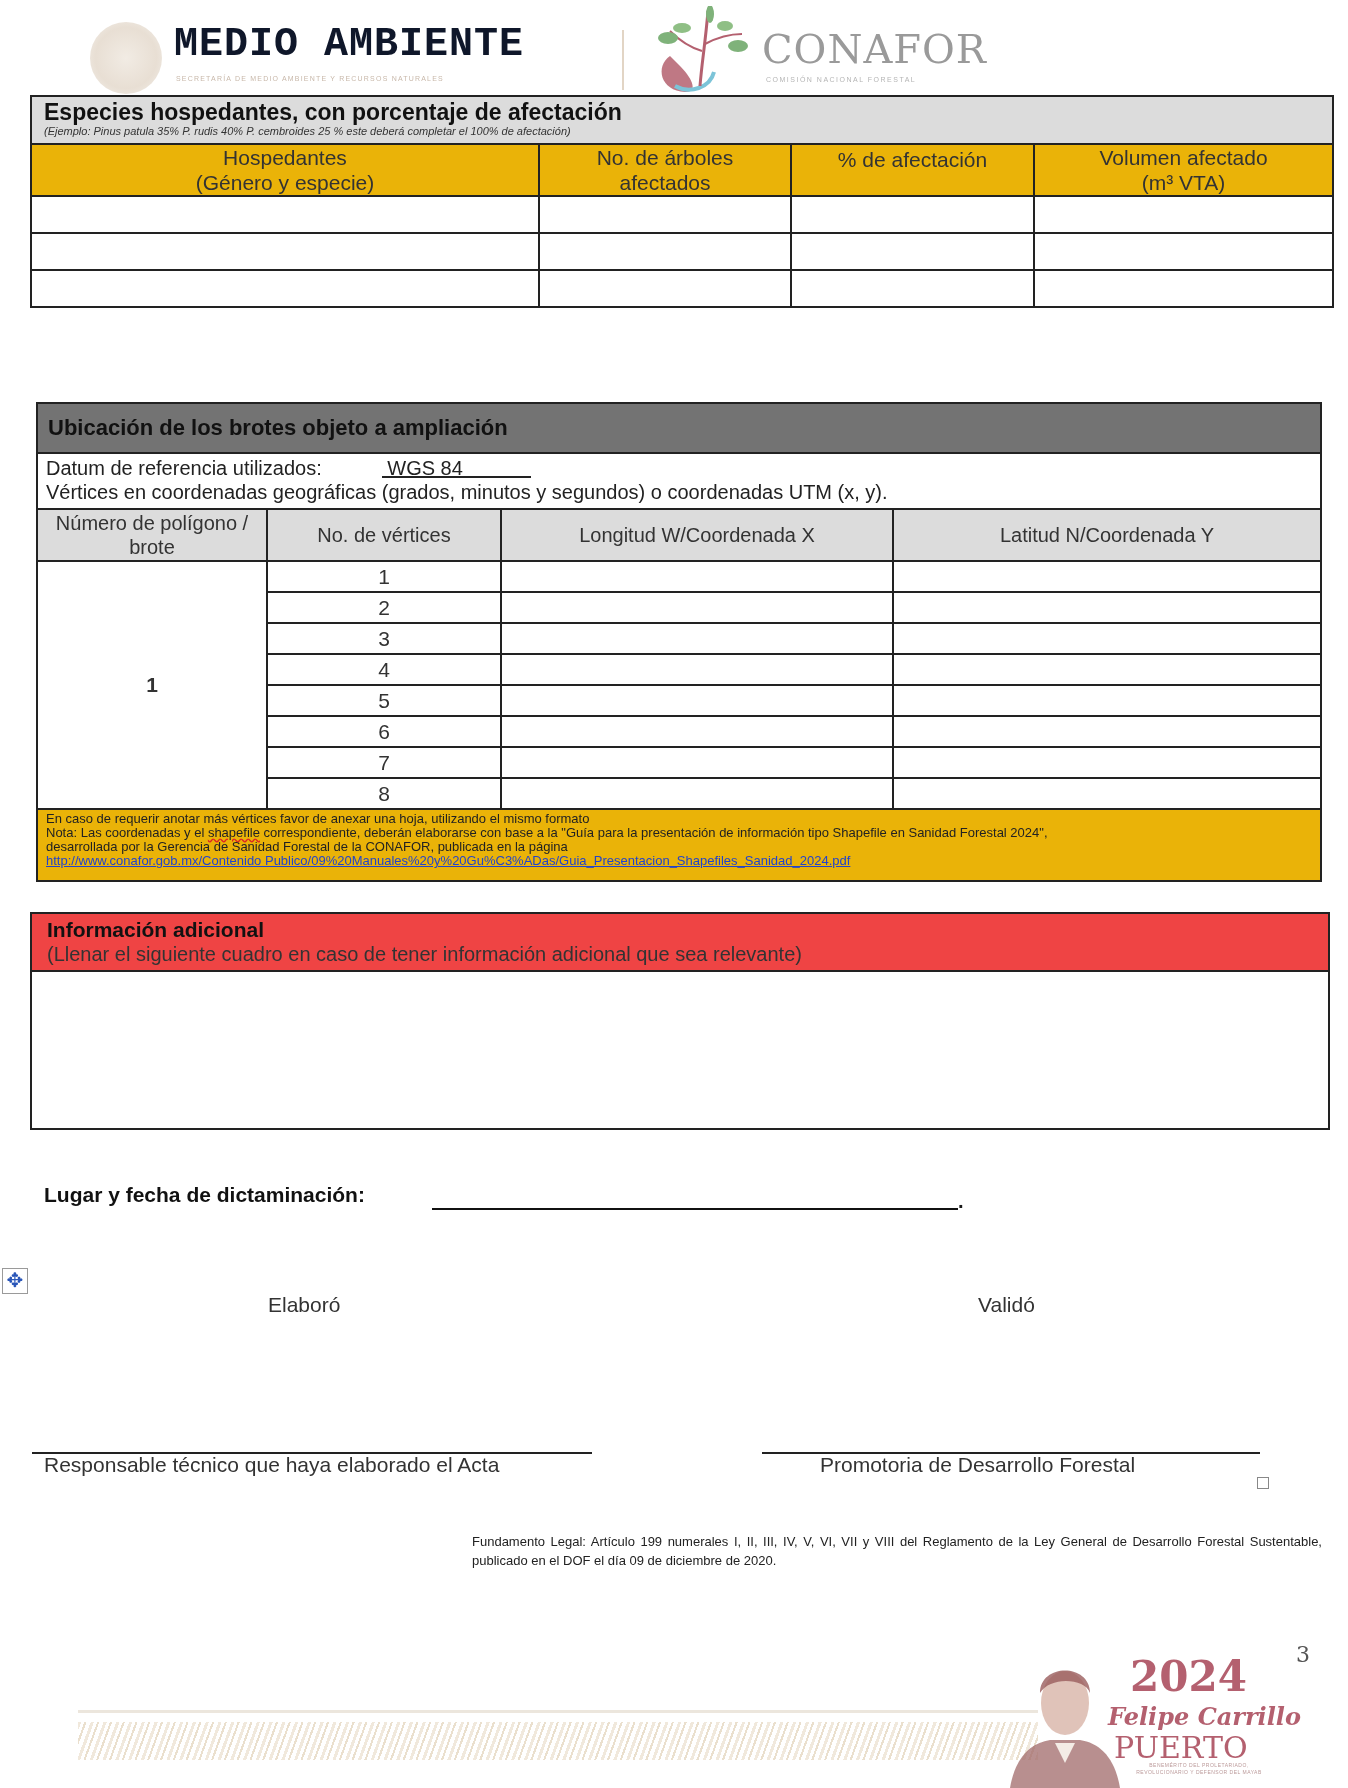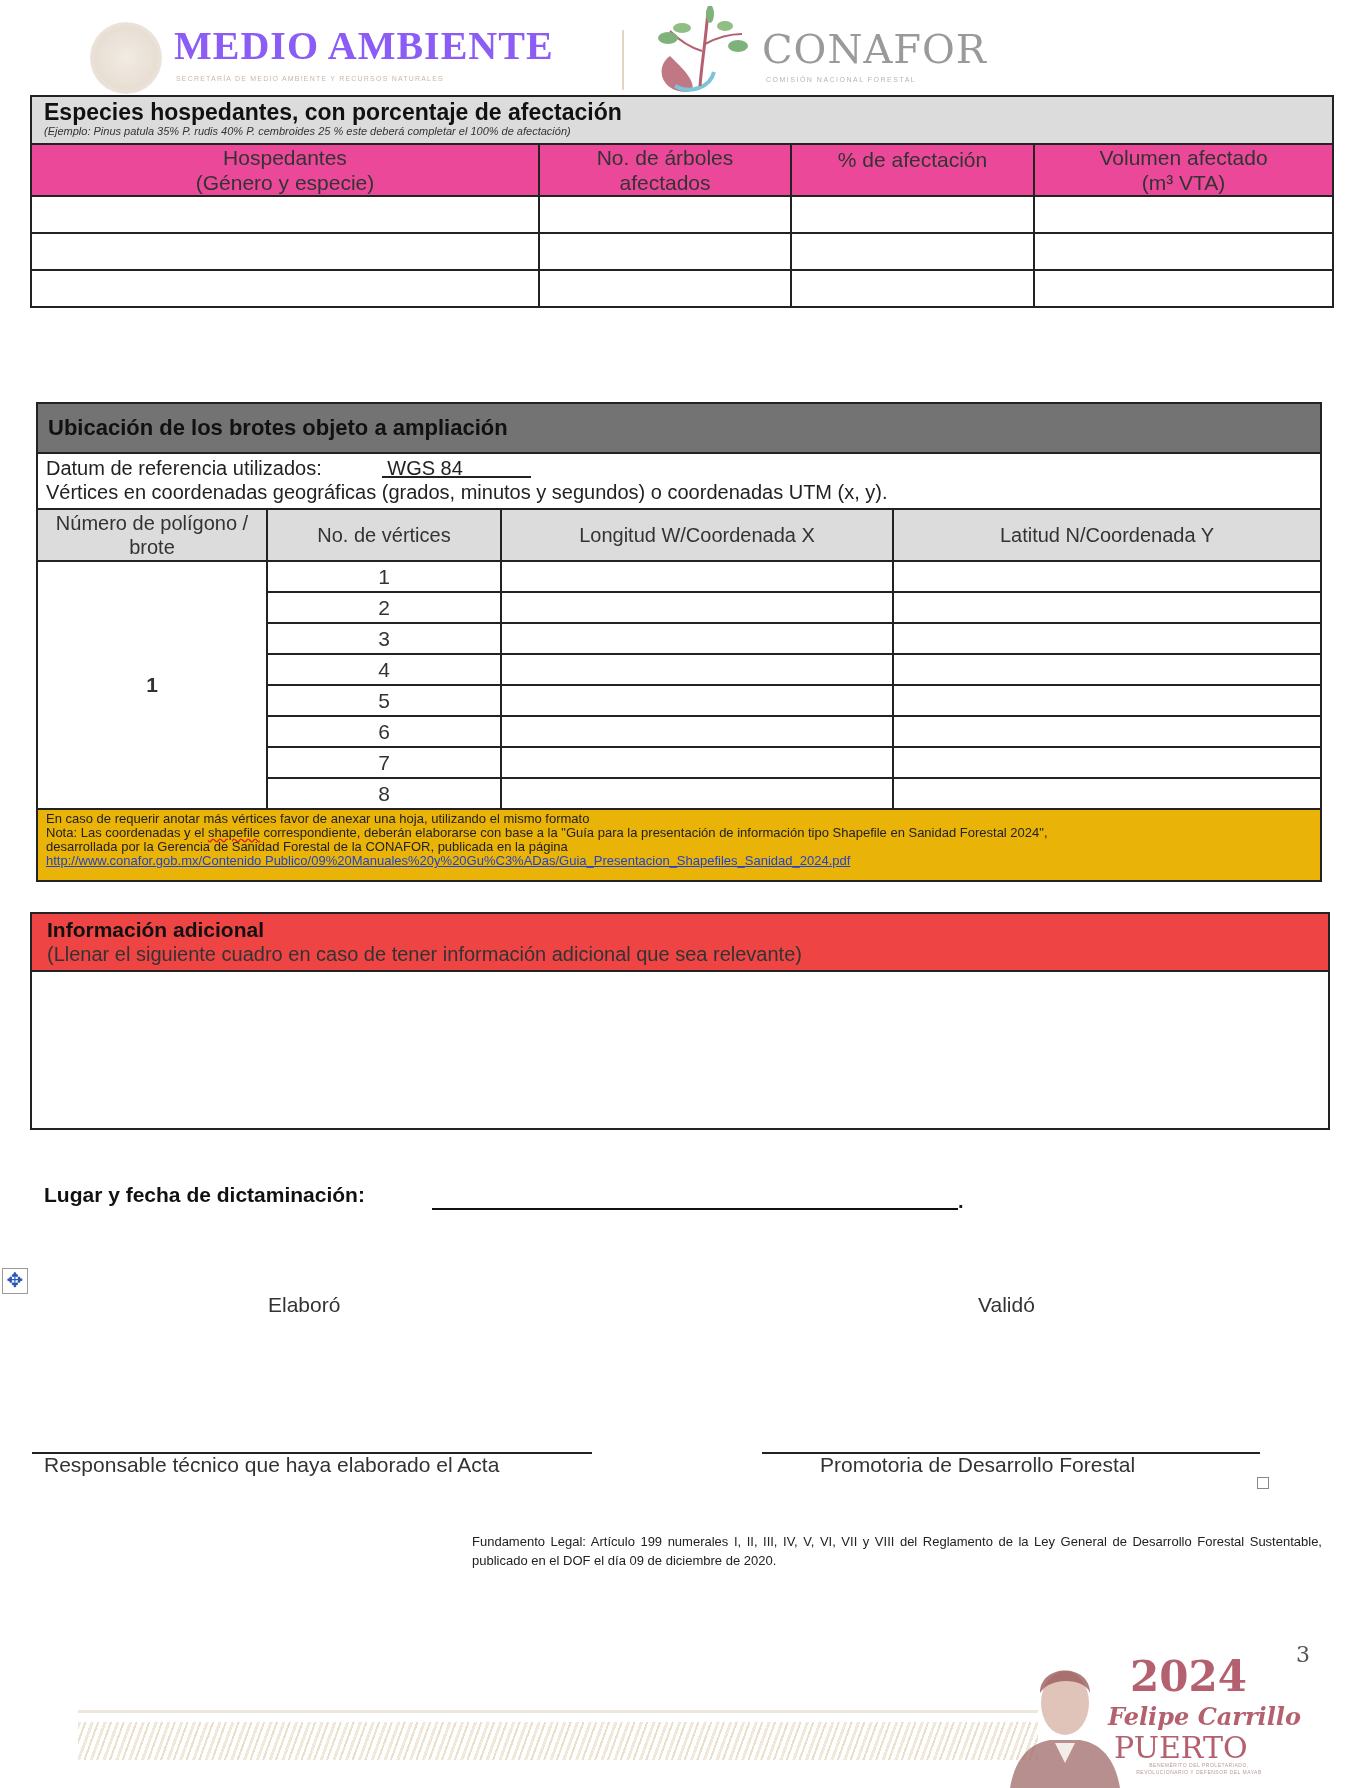--- a/index.html
+++ b/index.html
@@ -3,39 +3,39 @@
 <meta charset="utf-8">
 <style>
   * { box-sizing: border-box; margin: 0; padding: 0; }
   html, body { width: 1348px; height: 1788px; background: #ffffff; overflow: hidden; }
   body { position: relative; font-family: "Liberation Sans", sans-serif; color: #1a1a1a; }
 
   
   .header { position: absolute; left: 90px; top: 0; width: 920px; height: 96px; }
   .seal { position: absolute; left: 0; top: 22px; width: 72px; height: 72px; border-radius: 50%;
           background: radial-gradient(circle, #efe8df 0%, #e4d9cc 60%, #f3efe9 100%); opacity: .85; }
-  .ma-title { position: absolute; left: 84px; top: 22px; font-family: Liberation Serif, serif; font-size: 40px;
-              color: #8b5cf6; letter-spacing: 1px; font-weight: bold; }
+  .ma-title { position: absolute; left: 84px; top: 22px; font-family: Liberation Mono, monospace; font-size: 40px;
+              color: #0f172a; letter-spacing: 1px; font-weight: bold; }
   .ma-sub { position: absolute; left: 86px; top: 75px; font-size: 7px; color: #c8b8aa; letter-spacing: 1.2px; }
   .hdr-divider { position: absolute; left: 532px; top: 30px; width: 2px; height: 60px; background: #e2d5c5; }
   .conafor-logo { position: absolute; left: 560px; top: 6px; width: 100px; height: 88px; }
   .conafor-title { position: absolute; left: 672px; top: 26px; font-family: "DejaVu Serif", serif; font-size: 40px;
                    color: #9a9a9a; letter-spacing: 1px; }
   .conafor-sub { position: absolute; left: 676px; top: 76px; font-size: 7px; color: #b5b5b5; letter-spacing: 1.5px; }
 
   
   table { border-collapse: collapse; position: absolute; table-layout: fixed; }
   td, th { border: 2px solid #222; font-weight: normal; }
 
   
   #t1 { left: 30px; top: 95px; width: 1302px; }
   #t1 .title-cell { background: #dcdcdc; padding: 2px 12px 0 12px; height: 48px; vertical-align: top; border-bottom: 2px solid #222; }
   #t1 .title { font-size: 23px; font-weight: bold; color: #111; line-height: 26px; }
   #t1 .example { font-size: 11px; font-style: italic; color: #333; line-height: 13px; }
-  #t1 .hdr { height: 47px; font-size: 21px; color: #333; line-height: 25px; text-align: center; background: #ec4899; }
+  #t1 .hdr { height: 47px; font-size: 21px; color: #333; line-height: 25px; text-align: center; background: #eab308; }
   #t1 .body-row td { height: 37px; background: #fff; }
   #t1 .total-label { background: #c0c0c0; font-weight: bold; font-size: 22px; text-align: center; height: 35px; }
 
   
   #t2 { left: 36px; top: 402px; width: 1284px; }
   #t2 .title-cell { background: #737373; height: 50px; padding: 0 10px; font-size: 22px; font-weight: bold; color: #111; }
   #t2 .info-cell { background: #fff; padding: 2px 8px; font-size: 20px; color: #222; line-height: 24px; height: 56px; vertical-align: top; }
   #t2 .info-cell .datum-val { display: inline-block; margin-left: 60px; }
   #t2 .info-cell .strike-wrap { position: relative; }
   #t2 .info-cell .strike-line { position: absolute; left: 0; top: -5px; width: 100%; height: 2px; background: #222; }

